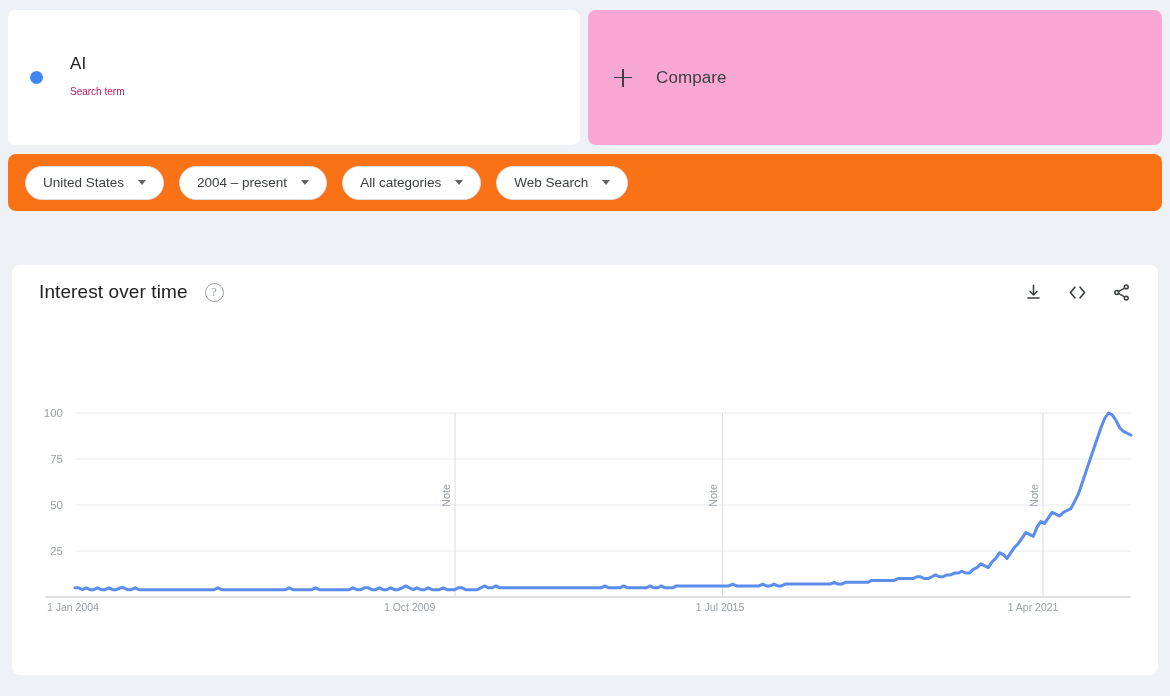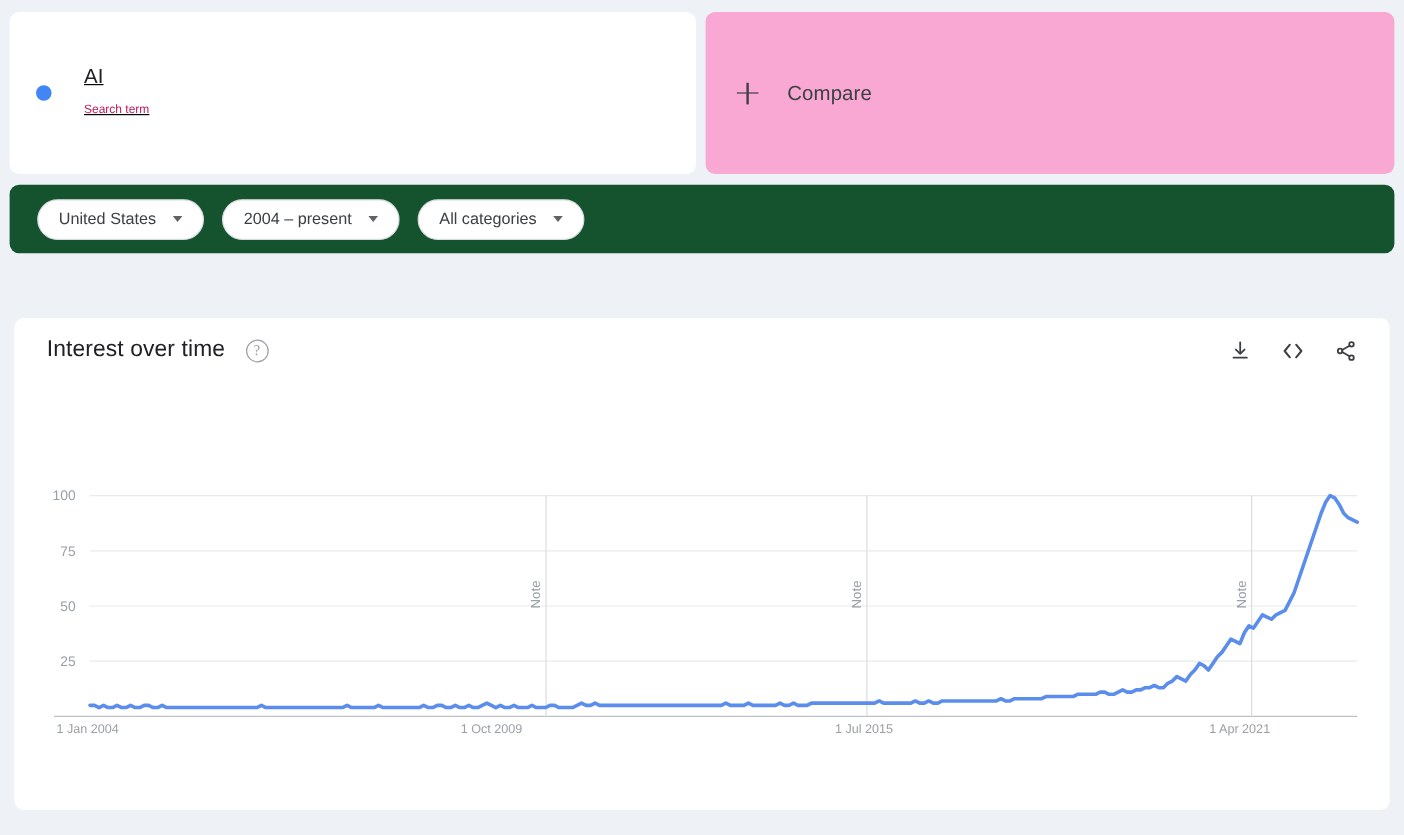--- a/index.html
+++ b/index.html
@@ -35,21 +35,21 @@
 
   .term-dot {
     width: 13px;
     height: 13px;
     border-radius: 50%;
     background: #4285f4;
     flex: 0 0 auto;
     margin-right: 27px;
   }
 
-  .term-text { display: flex; flex-direction: column; text-decoration: underline; }
+  .term-text { display: flex; flex-direction: column; }
 
   .term-title {
     font-size: 17px;
     color: #202124;
     line-height: 22px;
     letter-spacing: .1px;
   }
 
   .term-sub {
     font-size: 10px;
@@ -86,25 +86,25 @@
   .compare-label {
     font-size: 17px;
     color: #3c4043;
     letter-spacing: .1px;
   }
 
   
   .filter-bar {
     margin: 9px 8px 0 8px;
     height: 57px;
-    background: #14532d;
+    background: #f97316;
     border-radius: 8px;
     display: flex;
     align-items: center;
-    padding-left: 23px;
+    padding-left: 17px;
     gap: 15px;
   }
 
   .filter-chip {
     height: 34px;
     border: 1px solid #dadce0;
     border-radius: 17px;
     display: flex;
     align-items: center;
     padding: 0 17px;
@@ -232,20 +232,24 @@
   <div class="filter-chip">
     <span class="chip-label">2004 – present</span>
     <span class="caret"></span>
   </div>
 
   <div class="filter-chip">
     <span class="chip-label">All categories</span>
     <span class="caret"></span>
   </div>
 
+  <div class="filter-chip">
+    <span class="chip-label">Web Search</span>
+    <span class="caret"></span>
+  </div>
 
 </div>
 
 <div class="chart-card">
 
   <div class="chart-head">
 
     <div class="chart-title-wrap">
       <span class="chart-title">Interest over time</span>
       <span class="help-icon">?</span>

